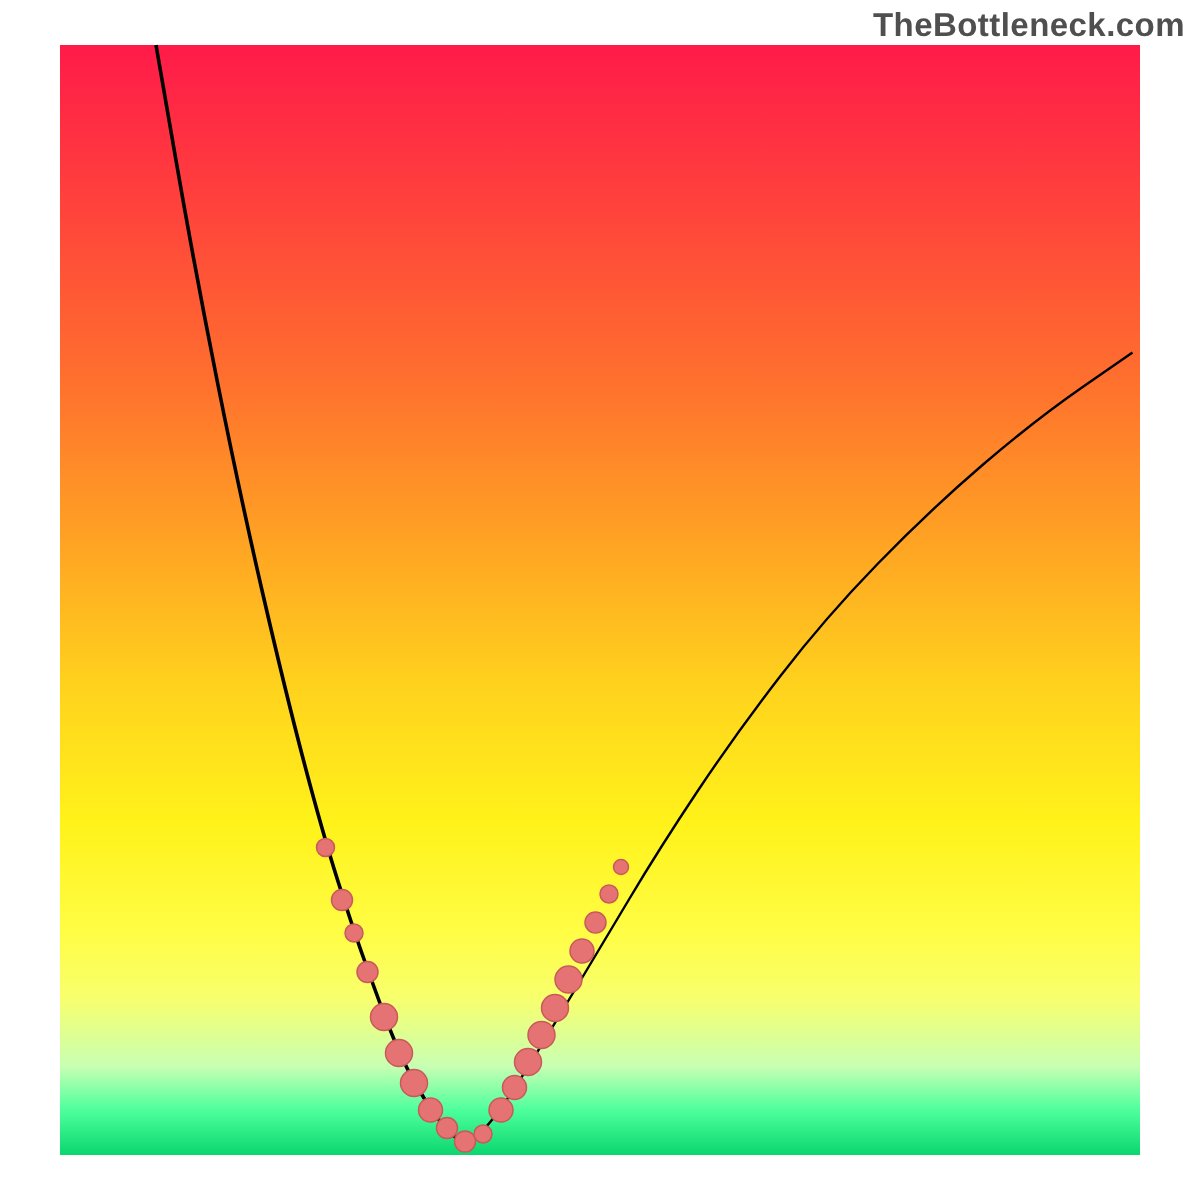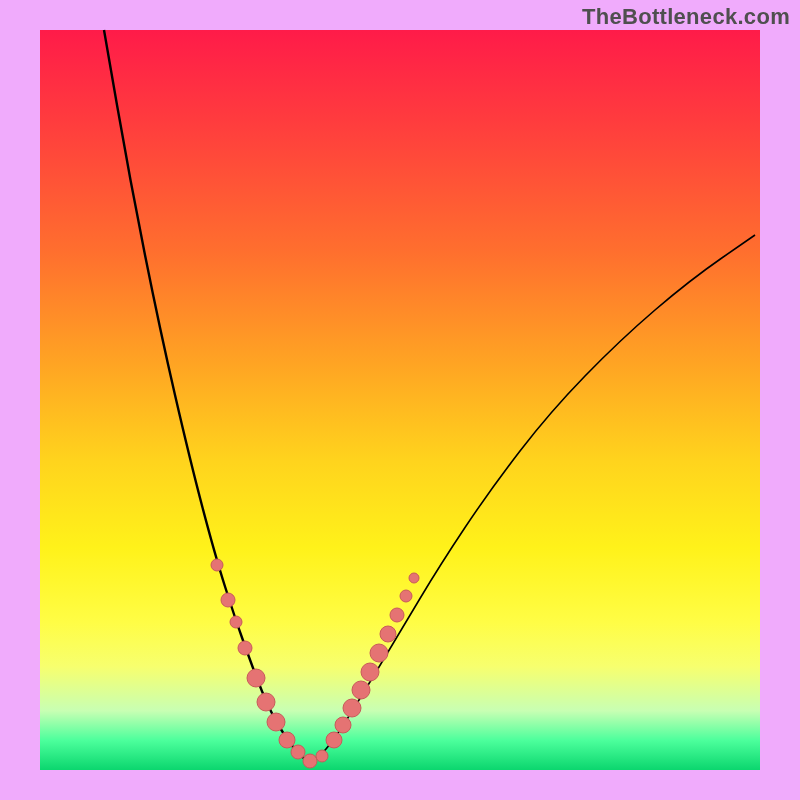--- a/index.html
+++ b/index.html
@@ -8,21 +8,21 @@
     width: 800px;
     height: 800px;
     background: #000;
     font-family: Arial, Helvetica, sans-serif;
     overflow: hidden;
   }
   .frame {
     position: relative;
     width: 800px;
     height: 800px;
-    background: #f0abfc;
+    background: #ffffff;
     text-decoration: underline;
   }
   .watermark {
     position: absolute;
     top: 4px;
     right: 10px;
     color: #4f4f4f;
     font-size: 22px;
     font-weight: 600;
     letter-spacing: 0.3px;

